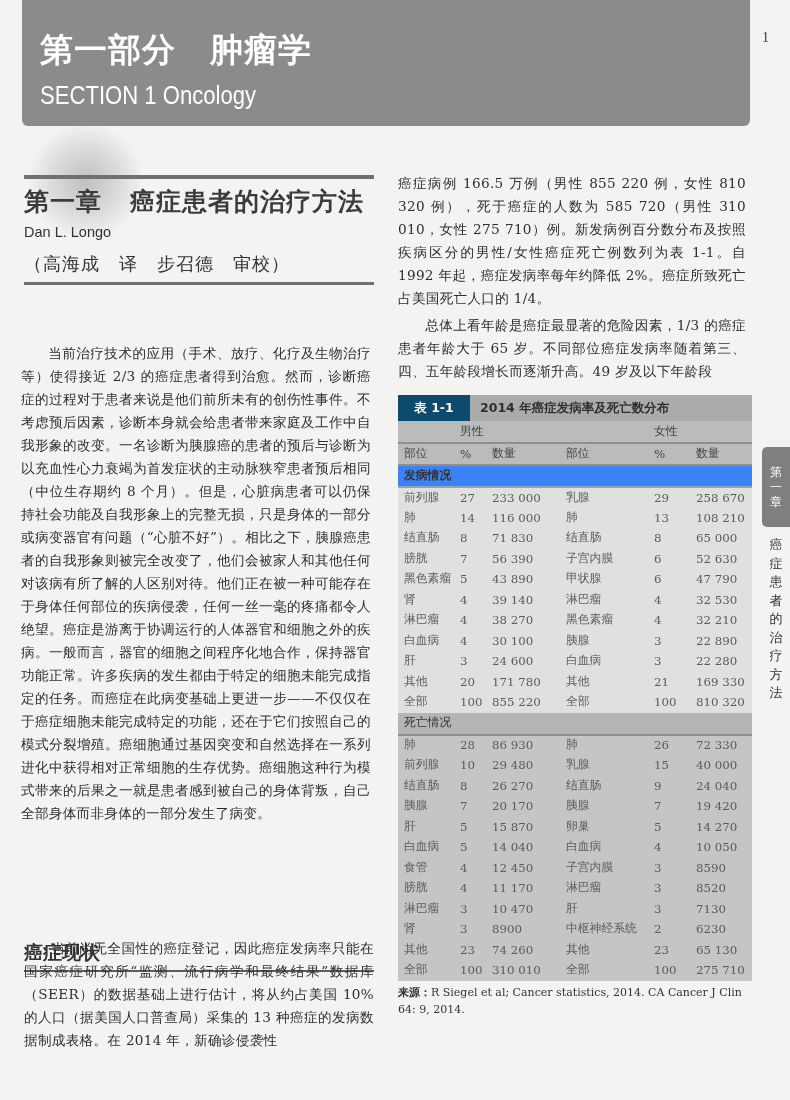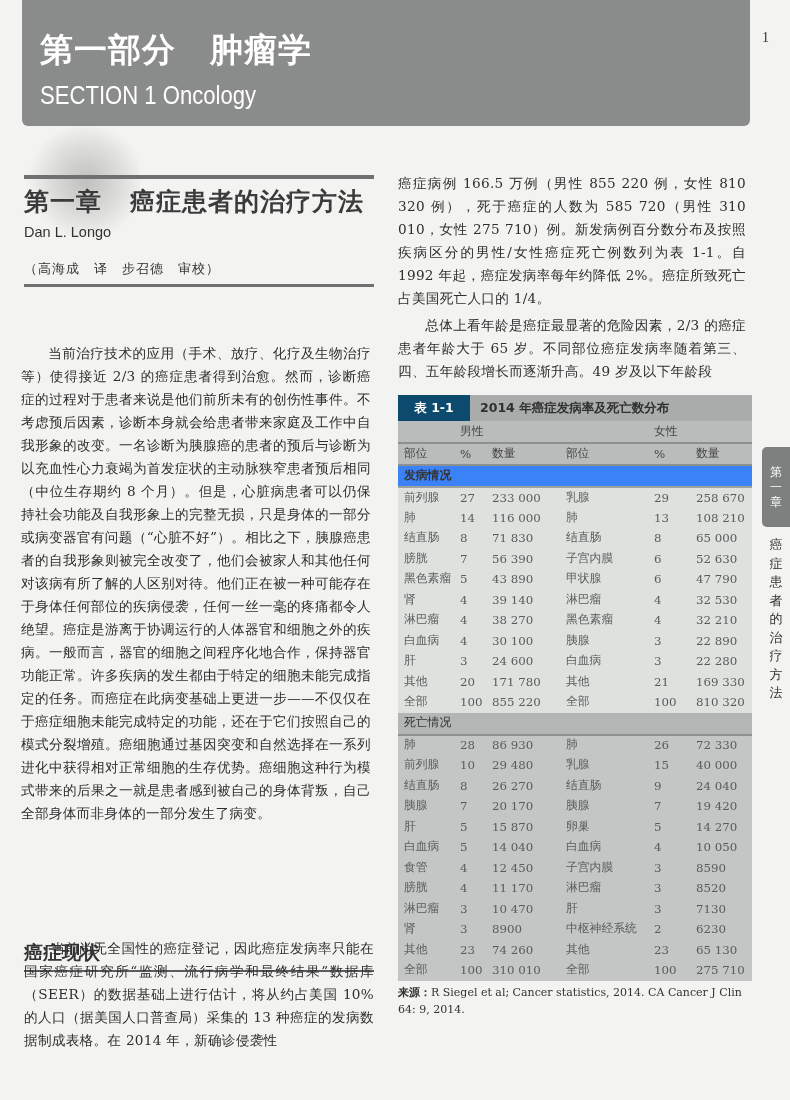--- a/index.html
+++ b/index.html
@@ -51,21 +51,21 @@
     margin-top: 6px;
     font-family: "Liberation Sans", sans-serif; font-weight: bold;
     font-size: 17.5px; line-height: 26px; color: #333;
   }
   .author {
     margin-top: 6px;
     font-family: "Liberation Sans", sans-serif;
     font-size: 14.5px; color: #333;
   }
   .translators {
-    margin-top: 20px; font-size: 13px; color: #333; letter-spacing: 1px;
+    margin-top: 12px; font-size: 18px; color: #333; letter-spacing: 1px;
   }
   .chapter-rule-bottom { height: 3px; background: #6f7170; width: 350px; margin-top: 6px; }
 
   .body-text {
     font-size: 13.6px; line-height: 23px; text-align: justify;
     letter-spacing: 0.3px; color: #2e2e2e;
   }
   .indent { text-indent: 2em; }
   .left-body { position: absolute; left: 21px; top: 342px; width: 350px; }
 
@@ -150,21 +150,21 @@
 </div>
 
 <div class="left-body body-text indent">当前治疗技术的应用（手术、放疗、化疗及生物治疗等）使得接近 2/3 的癌症患者得到治愈。然而，诊断癌症的过程对于患者来说是他们前所未有的创伤性事件。不考虑预后因素，诊断本身就会给患者带来家庭及工作中自我形象的改变。一名诊断为胰腺癌的患者的预后与诊断为以充血性心力衰竭为首发症状的主动脉狭窄患者预后相同（中位生存期约 8 个月）。但是，心脏病患者可以仍保持社会功能及自我形象上的完整无损，只是身体的一部分或病变器官有问题（“心脏不好”）。相比之下，胰腺癌患者的自我形象则被完全改变了，他们会被家人和其他任何对该病有所了解的人区别对待。他们正在被一种可能存在于身体任何部位的疾病侵袭，任何一丝一毫的疼痛都令人绝望。癌症是游离于协调运行的人体器官和细胞之外的疾病。一般而言，器官的细胞之间程序化地合作，保持器官功能正常。许多疾病的发生都由于特定的细胞未能完成指定的任务。而癌症在此病变基础上更进一步——不仅仅在于癌症细胞未能完成特定的功能，还在于它们按照自己的模式分裂增殖。癌细胞通过基因突变和自然选择在一系列进化中获得相对正常细胞的生存优势。癌细胞这种行为模式带来的后果之一就是患者感到被自己的身体背叛，自己全部身体而非身体的一部分发生了病变。</div>
 
 <div class="subhead">癌症现状</div>
 
 <div class="left-body2 body-text indent">当前尚无全国性的癌症登记，因此癌症发病率只能在国家癌症研究所“监测、流行病学和最终结果”数据库（SEER）的数据基础上进行估计，将从约占美国 10%的人口（据美国人口普查局）采集的 13 种癌症的发病数据制成表格。在 2014 年，新确诊侵袭性</div>
 
 <div class="right-body">
   <p class="body-text">癌症病例 166.5 万例（男性 855 220 例，女性 810 320 例），死于癌症的人数为 585 720（男性 310 010，女性 275 710）例。新发病例百分数分布及按照疾病区分的男性/女性癌症死亡例数列为表 1-1。自 1992 年起，癌症发病率每年约降低 2%。癌症所致死亡占美国死亡人口的 1/4。</p>
-  <p class="body-text indent" style="margin-top:4px;">总体上看年龄是癌症最显著的危险因素，2/3 的癌症患者年龄大于 65 岁。不同部位癌症发病率随着第三、四、五年龄段增长而逐渐升高。49 岁及以下年龄段</p>
+  <p class="body-text indent" style="margin-top:4px;">总体上看年龄是癌症最显著的危险因素，1/3 的癌症患者年龄大于 65 岁。不同部位癌症发病率随着第三、四、五年龄段增长而逐渐升高。49 岁及以下年龄段</p>
 </div>
 
 <div class="table-wrap">
   <div class="tbl-caption">
     <div class="num">表 1-1</div>
     <div class="title">2014 年癌症发病率及死亡数分布</div>
   </div>
   <table>
     <thead>
       <tr class="hdr-gender">

